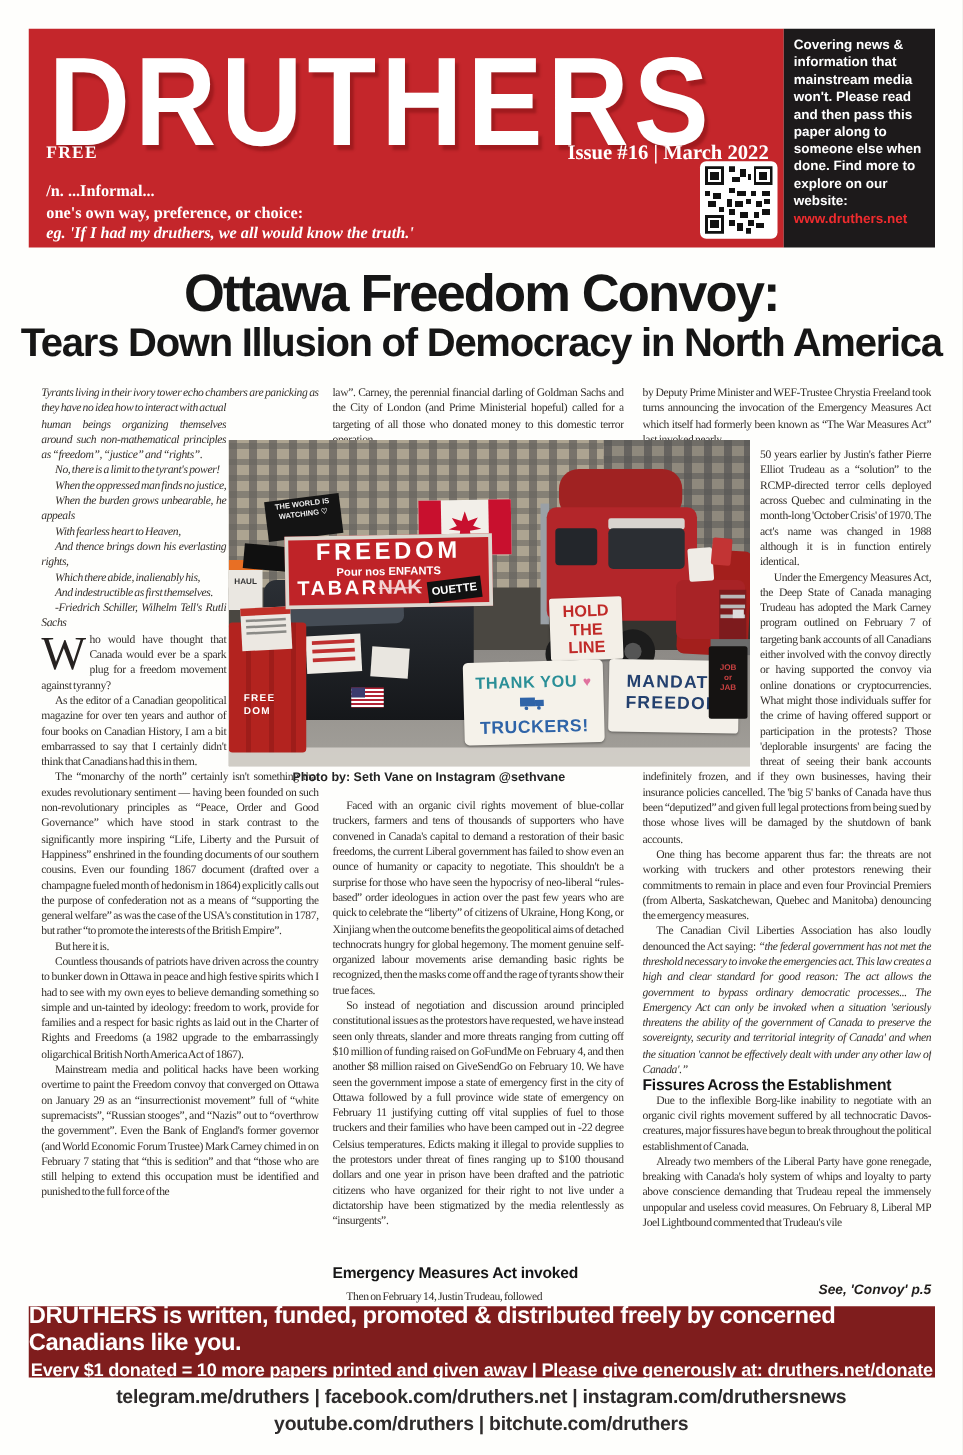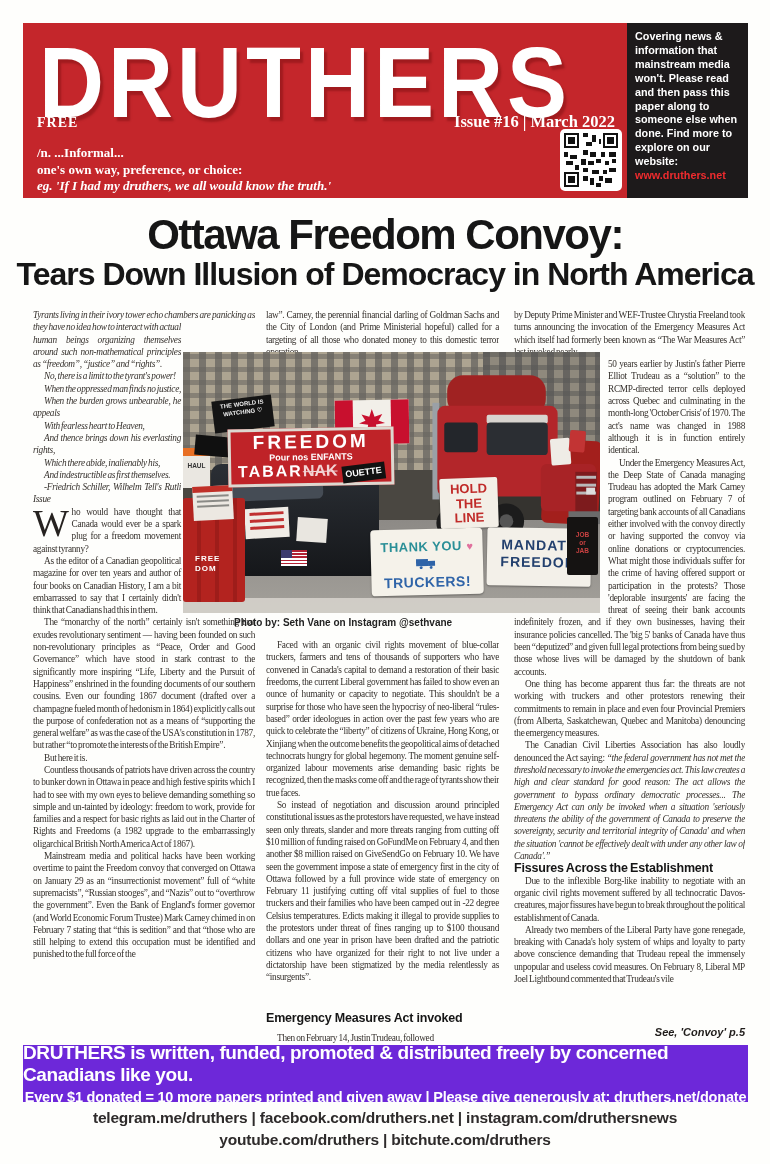--- a/index.html
+++ b/index.html
@@ -114,21 +114,21 @@
   .ban-mandate{position:absolute;left:304px;top:176px;width:104px;height:58px;background:#f3f0e9;border-radius:3px;
         transform:rotate(1deg);text-align:center;font-family:"Liberation Sans",sans-serif;font-weight:bold;
         color:#23406e;font-size:14px;line-height:17px;letter-spacing:1px;padding-top:9px;box-sizing:border-box;
         box-shadow:0 1px 2px rgba(0,0,0,.35);}
   .sign-jobjab{position:absolute;left:384px;top:165px;width:31px;height:58px;background:#151312;border-radius:2px;
         text-align:center;color:#c94141;font-family:"Liberation Sans",sans-serif;font-weight:bold;
         font-size:6.5px;line-height:8px;padding-top:14px;box-sizing:border-box;}
   .caption{position:absolute;left:186px;top:617px;font-family:"Liberation Sans",sans-serif;
         font-weight:bold;font-size:10px;color:#222;margin-left:48px;}
   
-  .fbar{position:absolute;left:23px;top:1045px;width:725px;height:57px;background:#6d28d9;color:#fff;
+  .fbar{position:absolute;left:23px;top:1045px;width:725px;height:57px;background:#7f1d1d;color:#fff;
         display:flex;flex-direction:column;align-items:center;justify-content:center;gap:3px;
         font-family:"Liberation Sans",sans-serif;font-weight:bold;}
   .f1{font-size:19px;letter-spacing:-0.4px;}
   .f2{font-size:14.5px;letter-spacing:-0.2px;}
   .social{position:absolute;left:0;width:770px;text-align:center;color:#2e2b2b;
         font-family:"Liberation Sans",sans-serif;font-weight:bold;font-size:15.5px;letter-spacing:-0.2px;}
   .s1{top:1109px;} .s2{top:1131px;}
 </style>
 </head>
 <body>
@@ -197,21 +197,21 @@
     <div class="floatR"></div>
     <p class="it">human beings organizing themselves around such non-mathematical principles as “freedom”, “justice” and “rights”.</p>
     <div class="poem">
       <p>No, there is a limit to the tyrant's power!</p>
       <p>When the oppressed man finds no justice,</p>
       <p>When the burden grows unbearable, he appeals</p>
       <p>With fearless heart to Heaven,</p>
       <p>And thence brings down his everlasting rights,</p>
       <p>Which there abide, inalienably his,</p>
       <p>And indestructible as first themselves.</p>
-      <p>-Friedrich Schiller, Wilhelm Tell's Rutli Issue</p>
+      <p>-Friedrich Schiller, Wilhelm Tell's Rutli Sachs</p>
     </div>
     <p><span class="dropcap">W</span><span>ho would have thought that Canada would ever be a spark plug for a freedom movement against tyranny?</span></p>
     <p class="ind">As the editor of a Canadian geopolitical magazine for over ten years and author of four books on Canadian History, I am a bit embarrassed to say that I certainly didn't think that Canadians had this in them.</p>
     <p class="ind">The “monarchy of the north” certainly isn't something that exudes revolutionary sentiment — having been founded on such non-revolutionary principles as “Peace, Order and Good Governance” which have stood in stark contrast to the significantly more inspiring “Life, Liberty and the Pursuit of Happiness” enshrined in the founding documents of our southern cousins. Even our founding 1867 document (drafted over a champagne fueled month of hedonism in 1864) explicitly calls out the purpose of confederation not as a means of “supporting the general welfare” as was the case of the USA's constitution in 1787, but rather “to promote the interests of the British Empire”.</p>
     <p class="ind">But here it is.</p>
     <p class="ind">Countless thousands of patriots have driven across the country to bunker down in Ottawa in peace and high festive spirits which I had to see with my own eyes to believe demanding something so simple and un-tainted by ideology: freedom to work, provide for families and a respect for basic rights as laid out in the Charter of Rights and Freedoms (a 1982 upgrade to the embarrassingly oligarchical British North America Act of 1867).</p>
     <p class="ind">Mainstream media and political hacks have been working overtime to paint the Freedom convoy that converged on Ottawa on January 29 as an “insurrectionist movement” full of “white supremacists”, “Russian stooges”, and “Nazis” out to “overthrow the government”. Even the Bank of England's former governor (and World Economic Forum Trustee) Mark Carney chimed in on February 7 stating that “this is sedition” and that “those who are still helping to extend this occupation must be identified and punished to the full force of the</p>
   </section>
 
   <section class="col col2">

